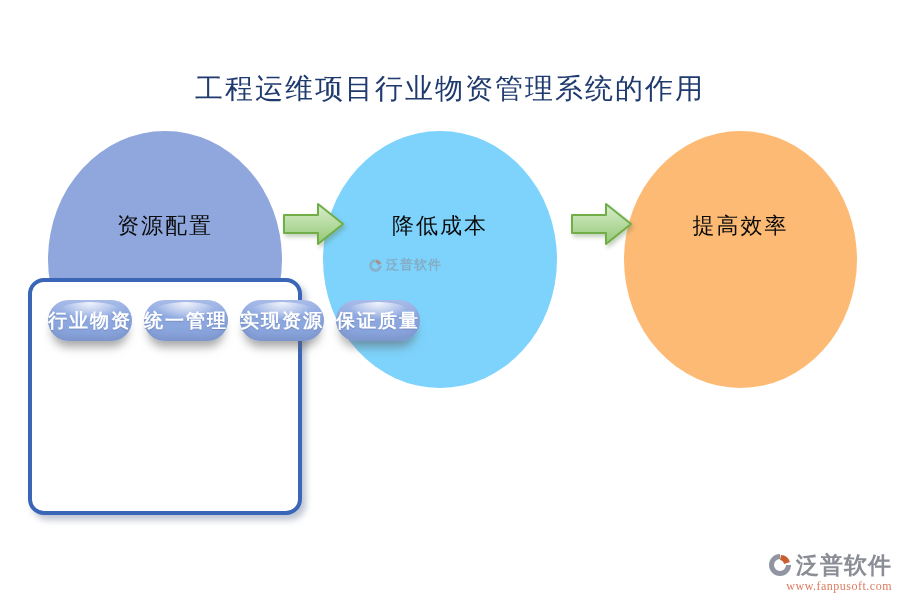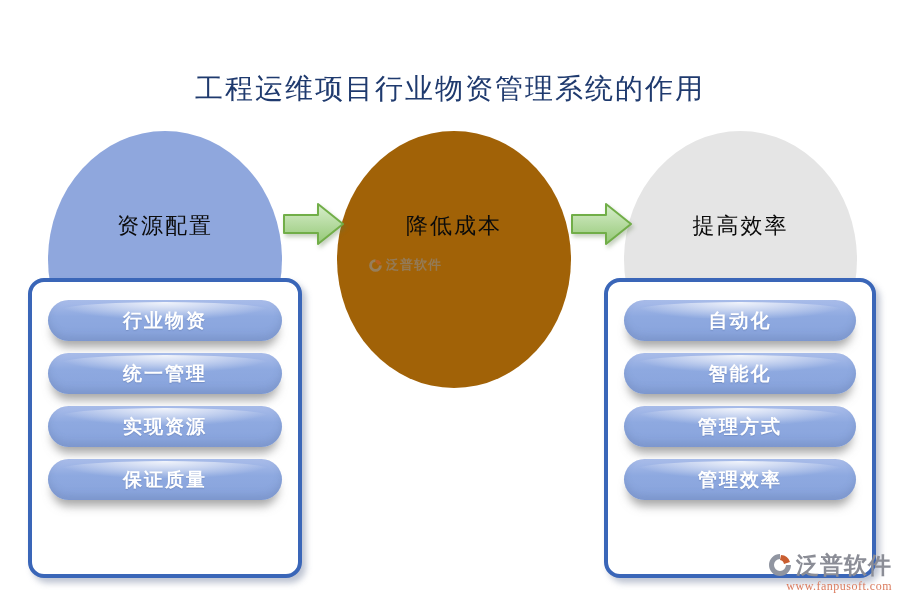--- a/index.html
+++ b/index.html
@@ -28,22 +28,22 @@
 
     
     .circle {
       position: absolute;
       top: 131px;
       height: 257px;
       border-radius: 50%;
       z-index: 1;
     }
     .circle-1 { left: 48px;  width: 234px; background: #8FA7DD; }
-    .circle-2 { left: 337px; width: 234px; background: #a16207; }
-    .circle-3 { left: 624px; width: 233px; background: #e5e5e5; }
+    .circle-2 { left: 323px; width: 234px; background: #7dd3fc; }
+    .circle-3 { left: 624px; width: 233px; background: #fdba74; }
     .circle-label {
       position: absolute;
       top: 80px;
       left: 0;
       width: 100%;
       text-align: center;
       font-size: 22px;
       font-weight: 400;
       color: #0b0b0b;
       letter-spacing: 2px;
@@ -76,28 +76,27 @@
       font-size: 13px;
       font-weight: 700;
       color: #8a8f98;
       letter-spacing: 1px;
     }
 
     
     .panel {
       position: absolute;
       top: 278px;
-      height: 300px;
+      height: 237px;
       background: #ffffff;
       border: 4px solid #3A66B8;
       border-radius: 16px;
       box-shadow: 4px 5px 6px rgba(110,125,155,0.45);
       z-index: 3;
       display: flex;
-      flex-direction: column;
       gap: 12px;
       padding: 18px 16px 0 16px;
     }
     .panel-1 { left: 28px;  width: 274px; }
     .panel-2 { left: 318px; width: 272px; }
     .panel-3 { left: 604px; width: 272px; }
 
     
     .pill {
       position: relative;
@@ -218,34 +217,20 @@
     </div>
     <div class="pill">
       <span class="pill-label">实现资源</span>
     </div>
     <div class="pill">
       <span class="pill-label">保证质量</span>
     </div>
   </div>
 
 
-  <div class="panel panel-3">
-    <div class="pill">
-      <span class="pill-label">自动化</span>
-    </div>
-    <div class="pill">
-      <span class="pill-label">智能化</span>
-    </div>
-    <div class="pill">
-      <span class="pill-label">管理方式</span>
-    </div>
-    <div class="pill">
-      <span class="pill-label">管理效率</span>
-    </div>
-  </div>
 
   <div class="footer">
     <div class="brand-row">
       <span style="display:inline-flex;">
         <svg width="26" height="26" viewBox="0 0 26 26" aria-hidden="true">
           <path d="M13 2 A11 11 0 1 0 24 13 L19 13 A6 6 0 1 1 13 7 Z" fill="#9095A1"></path>
           <path d="M14 3 A10 10 0 0 1 23 10 L17 12 A5 5 0 0 0 13 8 Z" fill="#C95E31"></path>
         </svg>
       </span>
       <span class="brand-name">泛普软件</span>

